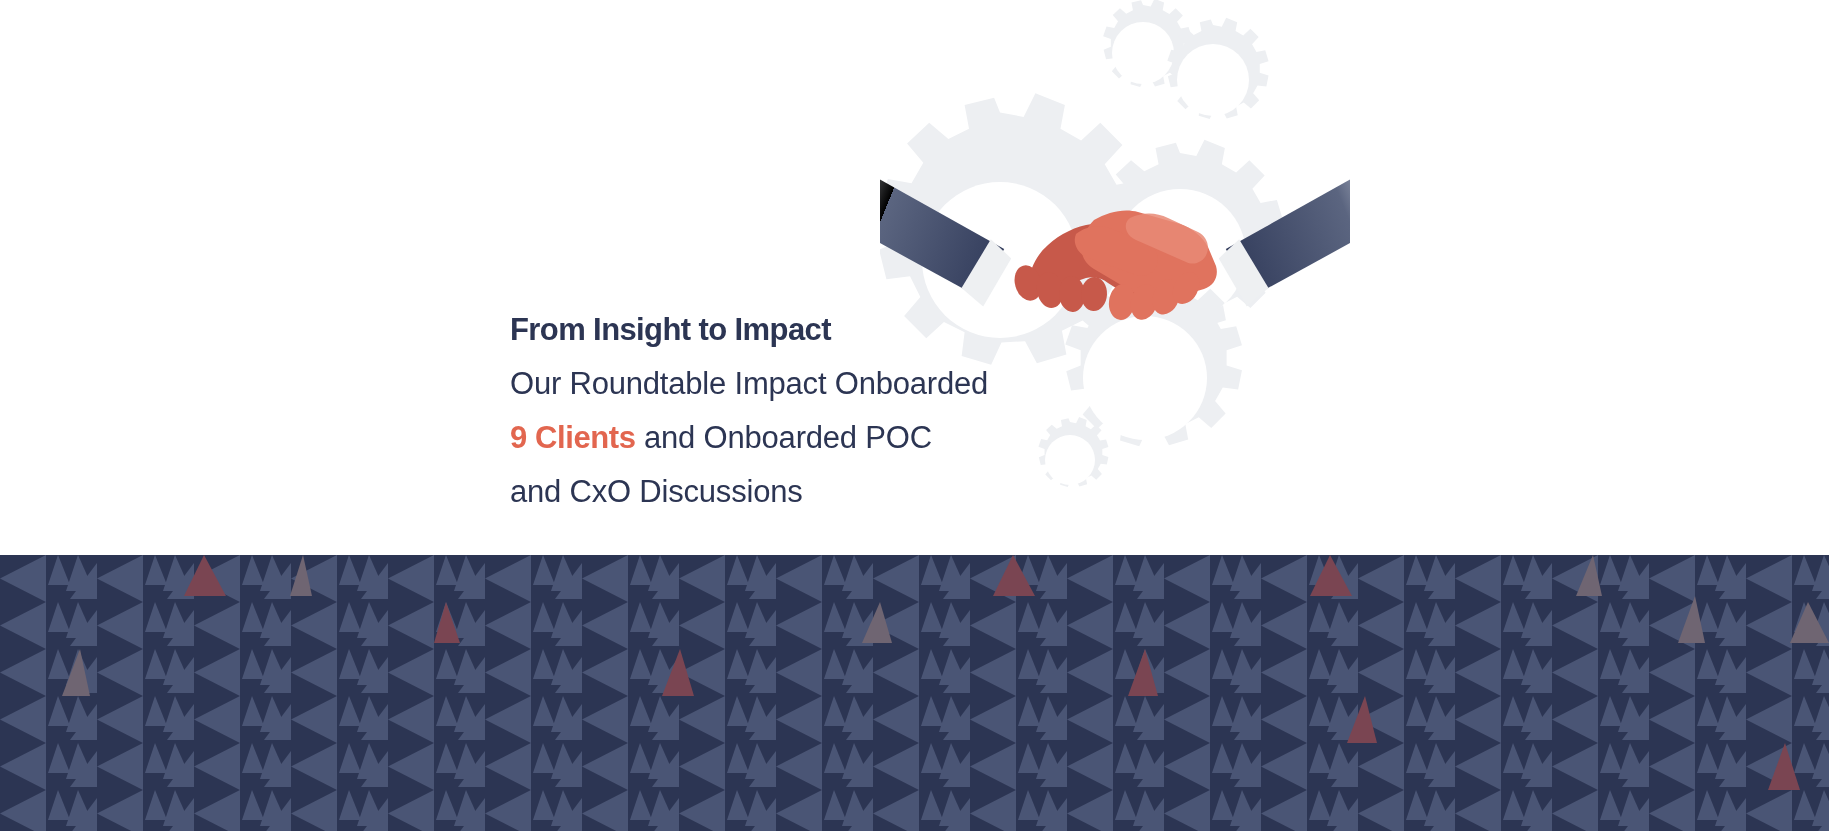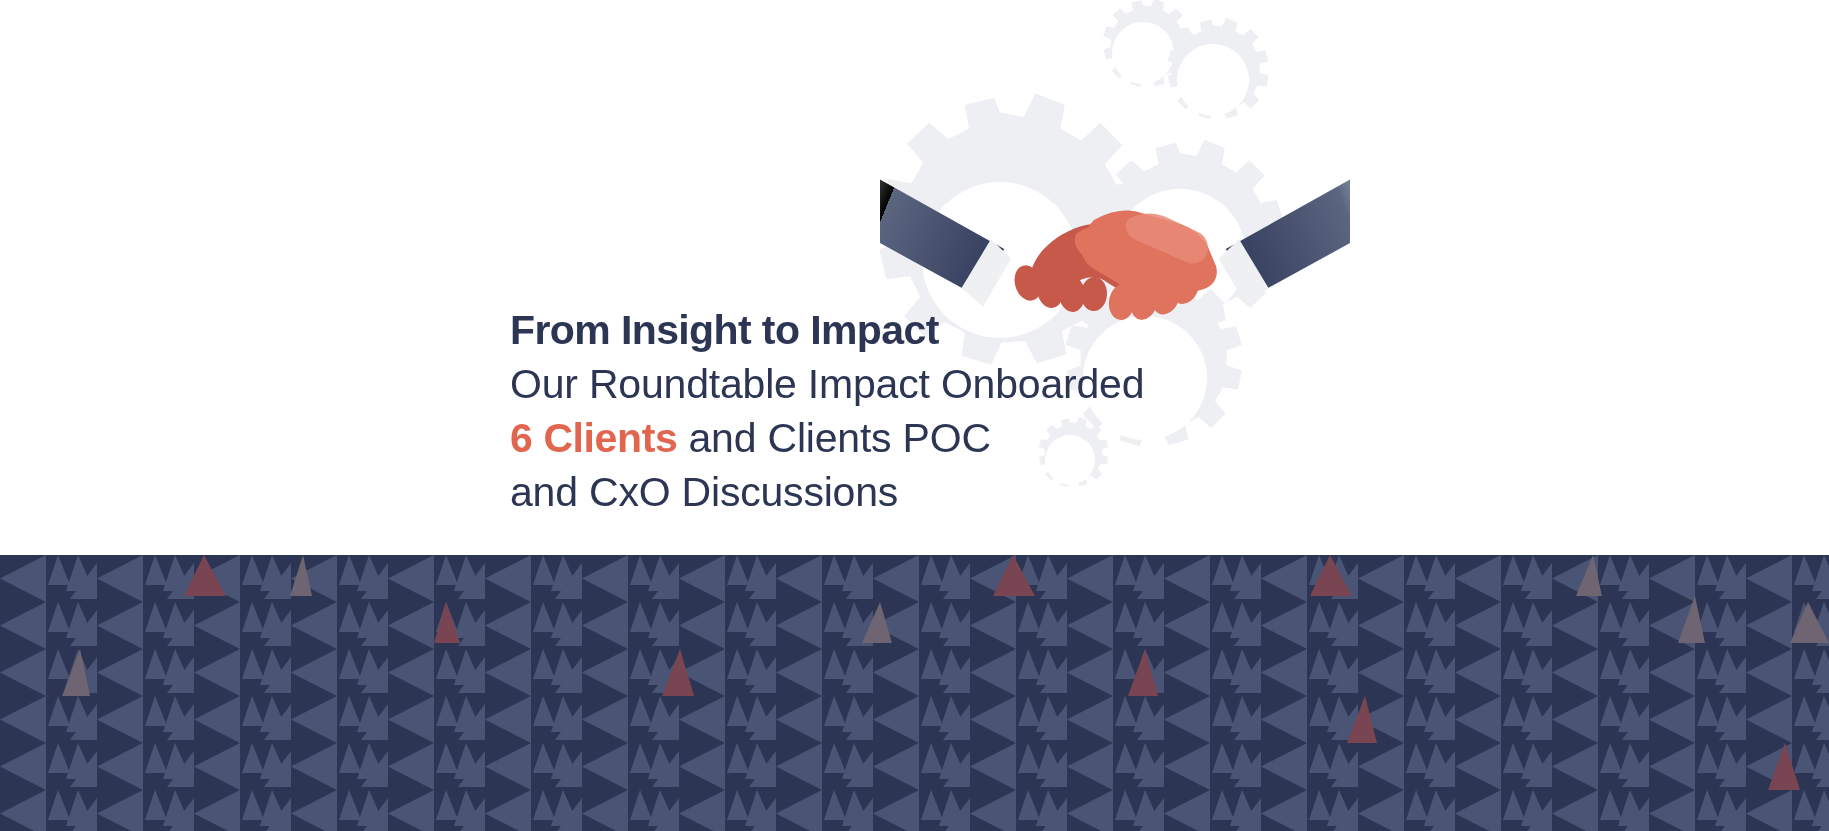--- a/index.html
+++ b/index.html
@@ -56,21 +56,21 @@
   
   .text-block {
     position: absolute;
     left: 510px;
     top: 303px;
     width: 700px;
     z-index: 5;
   }
 
   .headline-line {
-    font-size: 41px;
+    font-size: 31px;
     line-height: 54px;
     color: #2c3553;
     white-space: nowrap;
     letter-spacing: -0.2px;
   }
 
   .headline-line.bold {
     font-weight: bold;
     letter-spacing: -0.6px;
   }
@@ -229,21 +229,21 @@
           <ellipse cx="306" cy="138" rx="12" ry="17" transform="rotate(28 306 138)"></ellipse>
         </g>
 
         <path d="M250,68 C262,62 276,62 288,68 L318,82 C326,86 330,95 327,103 C324,112 314,116 306,112 L256,90 C246,86 242,74 250,68 Z" fill="#e88a75" opacity="0.85"></path>
       </svg>
     </div>
 
     <div class="text-block">
       <div class="headline-line bold">From Insight to Impact</div>
       <div class="headline-line">Our Roundtable Impact Onboarded</div>
-      <div class="headline-line"><span class="accent-text">6 Clients</span><span> and Clients POC</span></div>
+      <div class="headline-line"><span class="accent-text">9 Clients</span><span> and Onboarded POC</span></div>
       <div class="headline-line">and CxO Discussions</div>
     </div>
 
   </div>
 
   <div class="pattern-band">
     <svg class="pattern-svg" viewBox="0 0 1829 276" preserveAspectRatio="none" xmlns="http://www.w3.org/2000/svg">
       <defs>
         <pattern id="triTile" x="0" y="0" width="97" height="47" patternUnits="userSpaceOnUse">
           <rect width="97" height="47" fill="#2c3553"></rect>

